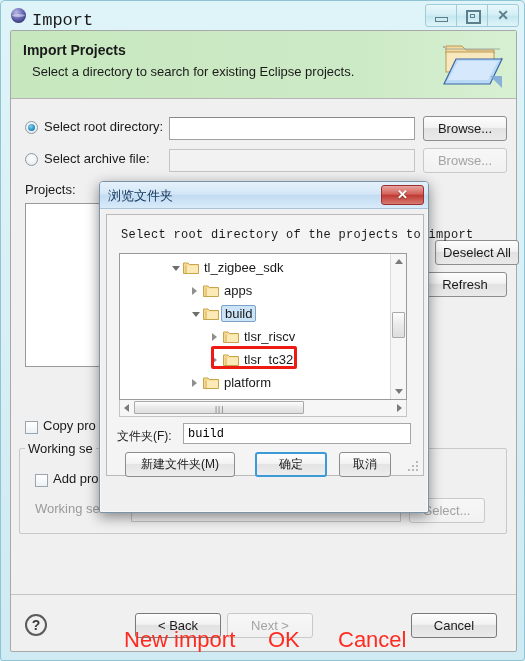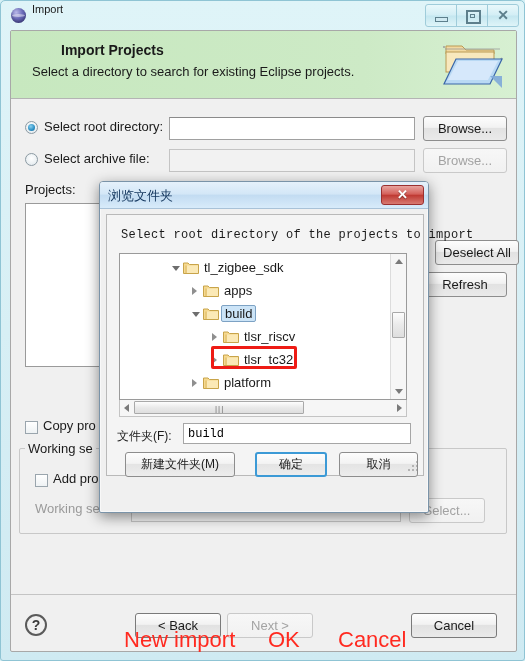--- a/index.html
+++ b/index.html
@@ -24,21 +24,21 @@
     position:absolute;left:10px;top:7px;width:15px;height:15px;
     border-radius:50%;
     background:radial-gradient(circle at 35% 30%,#b9b9e8 0%,#6a6ab8 45%,#3b3b8c 100%);
     box-shadow:inset 0 -2px 3px rgba(0,0,0,.25);
   }
   .title-icon:after{
     content:"";position:absolute;left:1px;top:6px;width:13px;height:3px;
     background:rgba(255,255,255,.45);border-radius:50%;
   }
   .title-text{
-    position:absolute;left:31px;top:2px;font-size:11px;color:#1a1a1a;
+    position:absolute;left:31px;top:10px;font-size:17px;color:#1a1a1a;font-family:Liberation Mono, monospace;
   }
   .winbtns{position:absolute;right:7px;top:3px;display:flex;}
   .wbtn{
     width:30px;height:21px;margin-left:-1px;
     border:1px solid #9fccda;
     background:linear-gradient(to bottom,#e9f8fb 0%,#d3eef5 48%,#c4e7f0 52%,#dff4f8 100%);
     position:relative;
   }
   .wbtn:first-child{border-radius:3px 0 0 3px;}
   .wbtn:last-child{border-radius:0 3px 3px 0;}
@@ -52,21 +52,21 @@
     position:absolute;left:9px;top:29px;width:507px;height:622px;
     background:#f0f0f0;border:1px solid #a8a8a8;border-radius:2px;
     box-sizing:border-box;
   }
   .banner{
     position:absolute;left:0;top:0;width:100%;height:68px;
     background:linear-gradient(to right,#c7e8bf 0%,#cdeac6 70%,#d7f0d2 100%);
     border-bottom:1px solid #b4b4b4;
     box-sizing:border-box;
   }
-  .banner-title{position:absolute;left:12px;top:11px;font-size:14px;font-weight:bold;color:#1a1a1a;margin-left:38px;}
+  .banner-title{position:absolute;left:12px;top:11px;font-size:14px;font-weight:bold;color:#1a1a1a;}
   .banner-sub{position:absolute;left:21px;top:33px;font-size:13px;color:#1a1a1a;}
   .banner-folder{position:absolute;right:12px;top:9px;width:62px;height:50px;}
   
   .radio{
     position:absolute;width:13px;height:13px;border-radius:50%;
     border:1px solid #8c9aa3;
     background:radial-gradient(circle at 50% 40%,#ffffff 0%,#e8eef1 70%,#cfd8dd 100%);
     box-sizing:border-box;
   }
   .radio.on:after{
@@ -374,21 +374,21 @@
           <span style="position:absolute;left:50%;top:3px;margin-left:-4px;font-size:8px;color:#707070;letter-spacing:1px;line-height:7px;">|||</span>
         </div>
         <div style="position:absolute;right:4px;top:4px;width:0;height:0;border-top:4px solid transparent;border-bottom:4px solid transparent;border-left:5px solid #7a7a7a;"></div>
       </div>
 
       <div class="dlg-foot-lbl" style="left:10px;top:213px;">文件夹(F):</div>
       <input class="dlg-field" style="left: 76px; top: 208px; width: 228px; height: 21px;" value="build">
 
       <div class="dbtn focus" style="left:148px;top:237px;width:72px;">确定</div>
       <div class="dbtn" style="left:18px;top:237px;width:110px;">新建文件夹(M)</div>
-      <div class="dbtn" style="left:232px;top:237px;width:79px;">取消</div>
+      <div class="dbtn" style="left:232px;top:237px;width:52px;">取消</div>
 
       <div class="grip">
         <i style="left:8px;top:0;"></i>
           <i style="left:4px;top:4px;"></i>
           <i style="left:8px;top:4px;"></i>
         <i style="left:0;top:8px;"></i>
           <i style="left:4px;top:8px;"></i>
           <i style="left:8px;top:8px;"></i>
       </div>
     </div>

